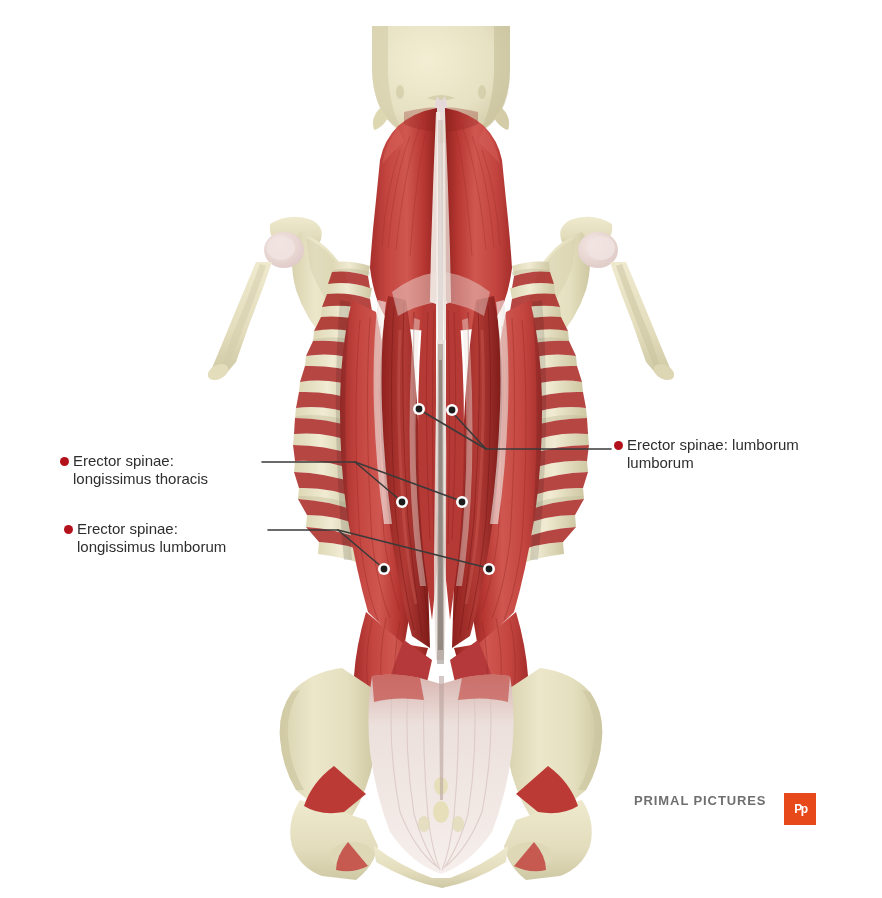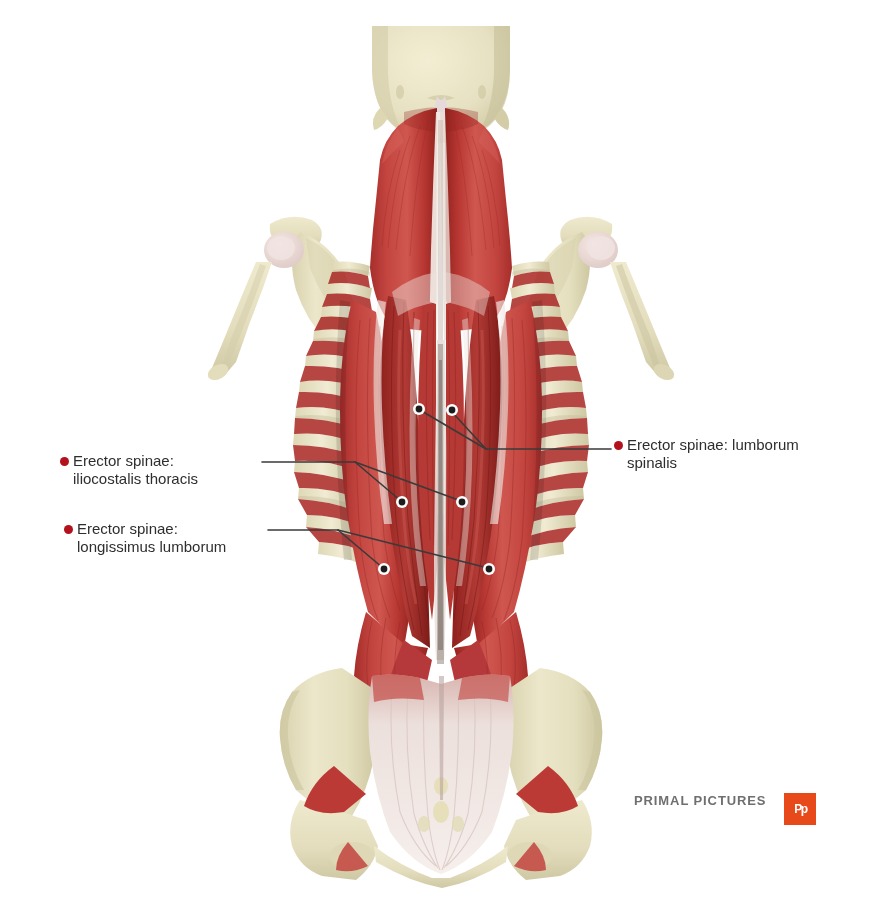--- a/index.html
+++ b/index.html
@@ -485,35 +485,35 @@
       <circle cx="384" cy="569" r="3.4" fill="#1d1d1d"></circle>
       <circle cx="489" cy="569" r="6" fill="#ffffff"></circle>
       <circle cx="489" cy="569" r="3.4" fill="#1d1d1d"></circle>
     </g>
   </svg>
 
   <div class="label" id="label-longissimus">
     <span class="line1">
       <span class="bullet"></span><span>Erector spinae:</span>
     </span>
-    <span class="line2">iliocostalis thoracis</span>
+    <span class="line2">longissimus thoracis</span>
   </div>
 
   <div class="label" id="label-iliocostalis">
     <span class="line1">
       <span class="bullet"></span><span>Erector spinae:</span>
     </span>
     <span class="line2">longissimus lumborum</span>
   </div>
 
   <div class="label" id="label-spinalis">
     <span class="line1">
       <span class="bullet"></span><span>Erector spinae: lumborum</span>
     </span>
-    <span class="line2">spinalis</span>
+    <span class="line2">lumborum</span>
   </div>
 
   <div id="brand">
     <div id="brand-text">PRIMAL PICTURES</div>
     <div id="brand-logo">Pp</div>
   </div>
 
 </div>
 
 </body></html>

